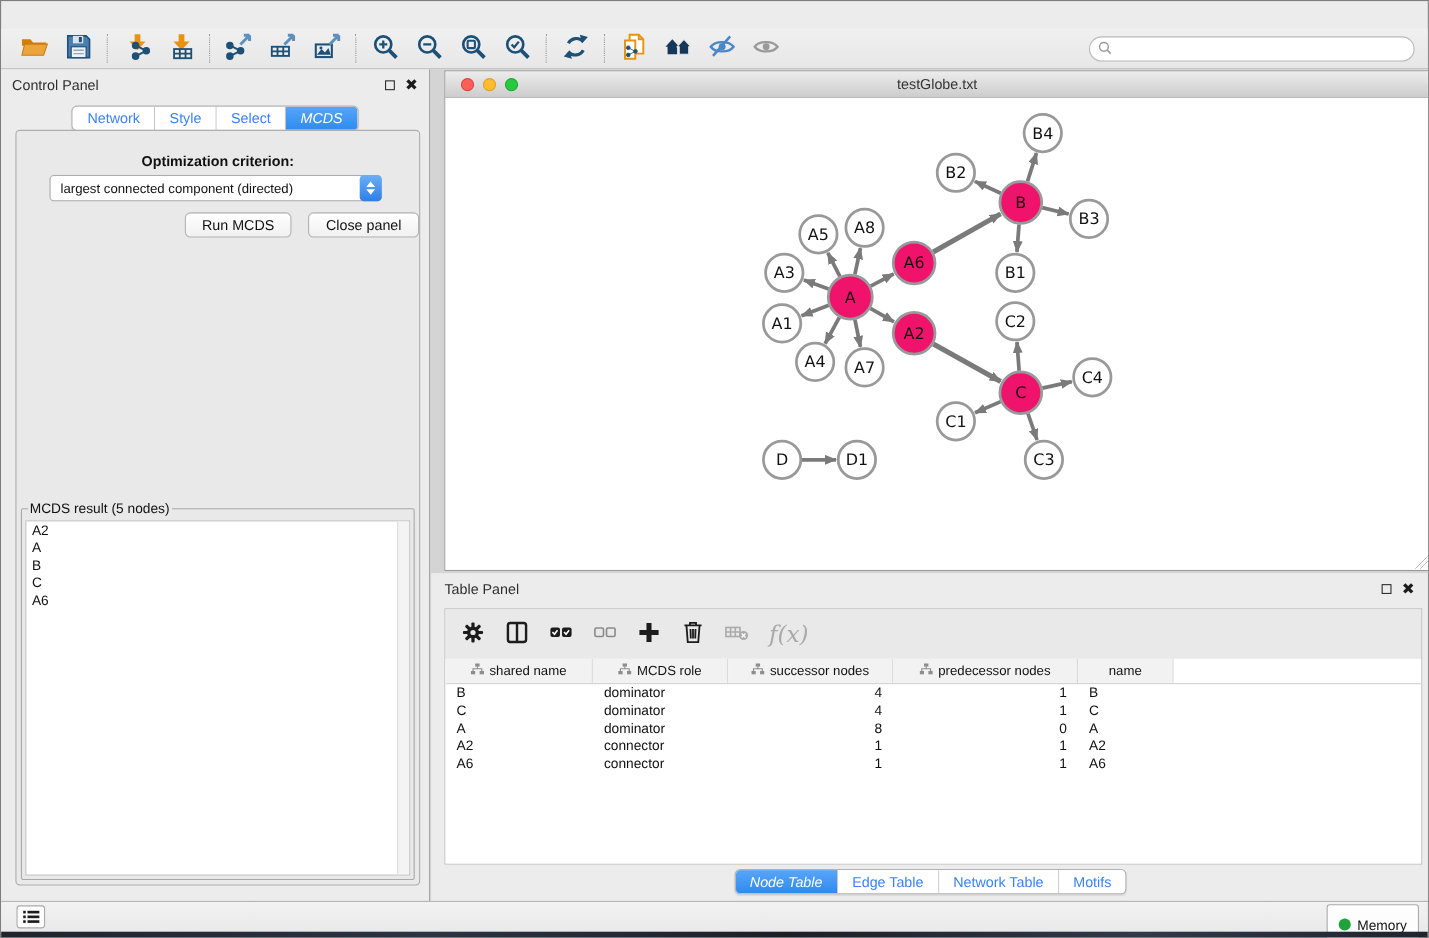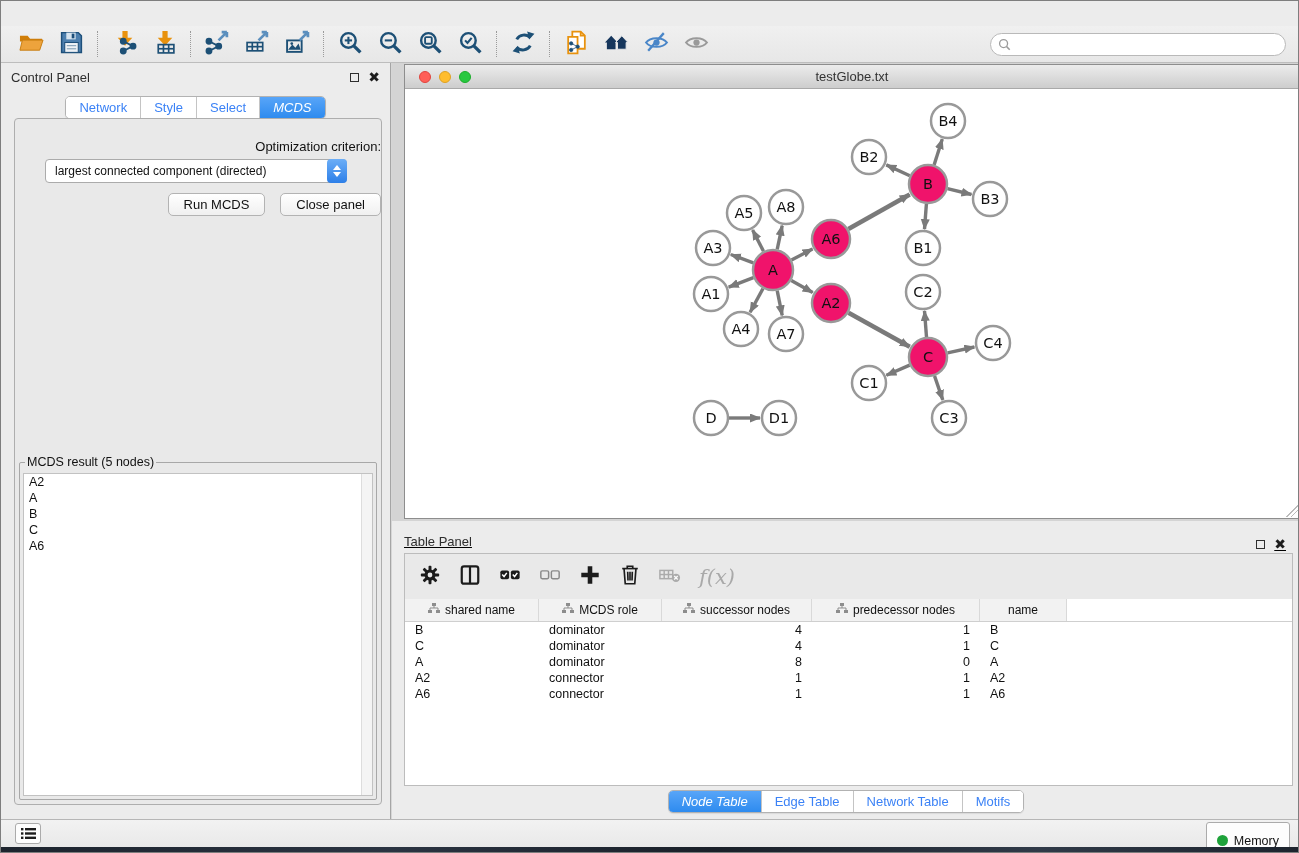--- a/index.html
+++ b/index.html
@@ -38,21 +38,21 @@
   .pt-icons { margin-left:auto; display:flex; gap:9px; align-items:center; }
   .float-icon { width:9px; height:9px; border:1.5px solid #2e2e2e; display:inline-block; }
   .close-icon { font-size:14px; font-weight:bold; color:#1c1c1c; line-height:10px; }
   .seg-tabs { position:absolute; left:0; right:0; display:flex; justify-content:center; }
   .seg { display:inline-flex; border:1px solid #b2b2b2; border-radius:5px; overflow:hidden; background:#fff; box-shadow:0 1px 1px rgba(0,0,0,.08); }
   .seg .tab { padding:3px 13px; font-size:13px; color:#3b82f6; background:#fff; border-right:1px solid #c4c4c4; cursor:pointer; }
   .seg .tab:last-child { border-right:none; }
   .seg .tab.active { background:linear-gradient(#58a5f8,#2e8bef); color:#fff;font-style:italic; }
   .cp-tabs { top:33px; }
   .cp-content { position:absolute; left:13px; right:8px; top:55px; bottom:14px; border:1px solid #aeaeae; border-radius:4px; background:#e9e9e9; }
-  .opt-label { text-align:right; font-size:13px; color:#111; margin-top:20px; }
+  .opt-label { text-align:center; font-size:13px; color:#111; margin-top:20px;font-weight:bold; }
   .combo { position:absolute; left:30px; right:34px; top:40px; height:24px; background:#fff; border:1px solid #ababab; border-radius:4px; display:flex; align-items:center; }
   .combo-text { flex:1; font-size:12px; color:#111; padding-left:9px; white-space:nowrap; overflow:hidden; }
   .combo-stepper { width:20px; height:24px; margin:-1px; border-radius:4px; background:linear-gradient(#6caef7,#2d7fe8); display:flex; flex-direction:column; align-items:center; justify-content:center; gap:2px; }
   .combo-stepper .up { width:0; height:0; border-left:4px solid transparent; border-right:4px solid transparent; border-bottom:5px solid #fff; }
   .combo-stepper .down { width:0; height:0; border-left:4px solid transparent; border-right:4px solid transparent; border-top:5px solid #fff; }
   .cp-buttons { position:absolute; top:74px; left:0; right:0; display:flex; justify-content:flex-end; gap:15px; }
   .aqua-btn { background:linear-gradient(#ffffff,#f0f0f0); border:1px solid #b3b3b3; border-radius:5px; font-size:13px; color:#111; padding:3px 15px; cursor:pointer; }
   .mcds-fieldset { position:absolute; left:4px; right:4px; top:336px; bottom:4px; border:1px solid #a8a8a8; border-radius:2px; padding:4px 3px 3px 3px; }
   .mcds-fieldset legend { font-size:12.5px; color:#111; padding:0 2px; margin-left:2px; }
   .result-list { position:relative; width:100%; height:100%; background:#fff; border:1px solid #c2c2c2; overflow:hidden; }
@@ -69,21 +69,21 @@
   .net-window { position:absolute; left:12px; top:1px; width:896px; height:455px; background:#fff; border:1px solid #8d8d8d; }
   .net-titlebar { height:24px; background:linear-gradient(#ececec,#cdcdcd); border-bottom:1px solid #a9a9a9; position:relative; }
   .net-titlebar .traffic { top:6px; left:14px; }
   .net-titlebar .title { text-align:center; font-size:13px; color:#333; line-height:23px; }
   .net-canvas { position:relative; width:100%; height:429px; background:#fff; }
   .net-resize-grip { position:absolute; right:1px; bottom:1px; width:12px; height:12px;
     background:linear-gradient(135deg, transparent 50%, #bbb 50%, #bbb 55%, transparent 55%, transparent 70%, #bbb 70%, #bbb 75%, transparent 75%); }
 
   
   .table-panel { position:absolute; left:0; top:458px; width:908px; height:298px; background:#ececec; }
-  .tp-titlebar { height:28px; display:flex; align-items:flex-end; padding:0 14px 0 12px;text-decoration:underline; }
+  .tp-titlebar { height:28px; display:flex; align-items:center; padding:0 14px 0 12px; }
   .tp-titlebar .pt-label { font-size:13px; color:#2e2e2e; }
   .tp-box { position:absolute; left:12px; right:7px; top:32px; height:233px; border:1px solid #bcbcbc; background:#fff; }
   .tp-toolbar { height:45px; background:#e9e9e9; display:flex; align-items:center; gap:10px; padding-left:14px; }
   .tp-btn { width:30px; height:32px; display:flex; align-items:center; justify-content:flex-start; background:transparent; border:none; cursor:pointer; }
   .tp-btn svg { width:22px; height:22px; }
   .fx-glyph { font-family:"DejaVu Serif","Liberation Serif",serif; font-style:italic; font-size:21px; color:#a9a9a9; }
   .tp-table { position:absolute; left:0; right:0; top:45px; bottom:0; background:#fff; overflow:hidden; }
   .tp-header { display:flex; height:23px; border-bottom:1px solid #cfcfcf; }
   .th-cell { background:#f2f2f2; border-right:1px solid #d9d9d9; display:flex; align-items:center; justify-content:center; gap:5px; font-size:12px; color:#111; }
   .th-cell svg { flex:0 0 auto; }

